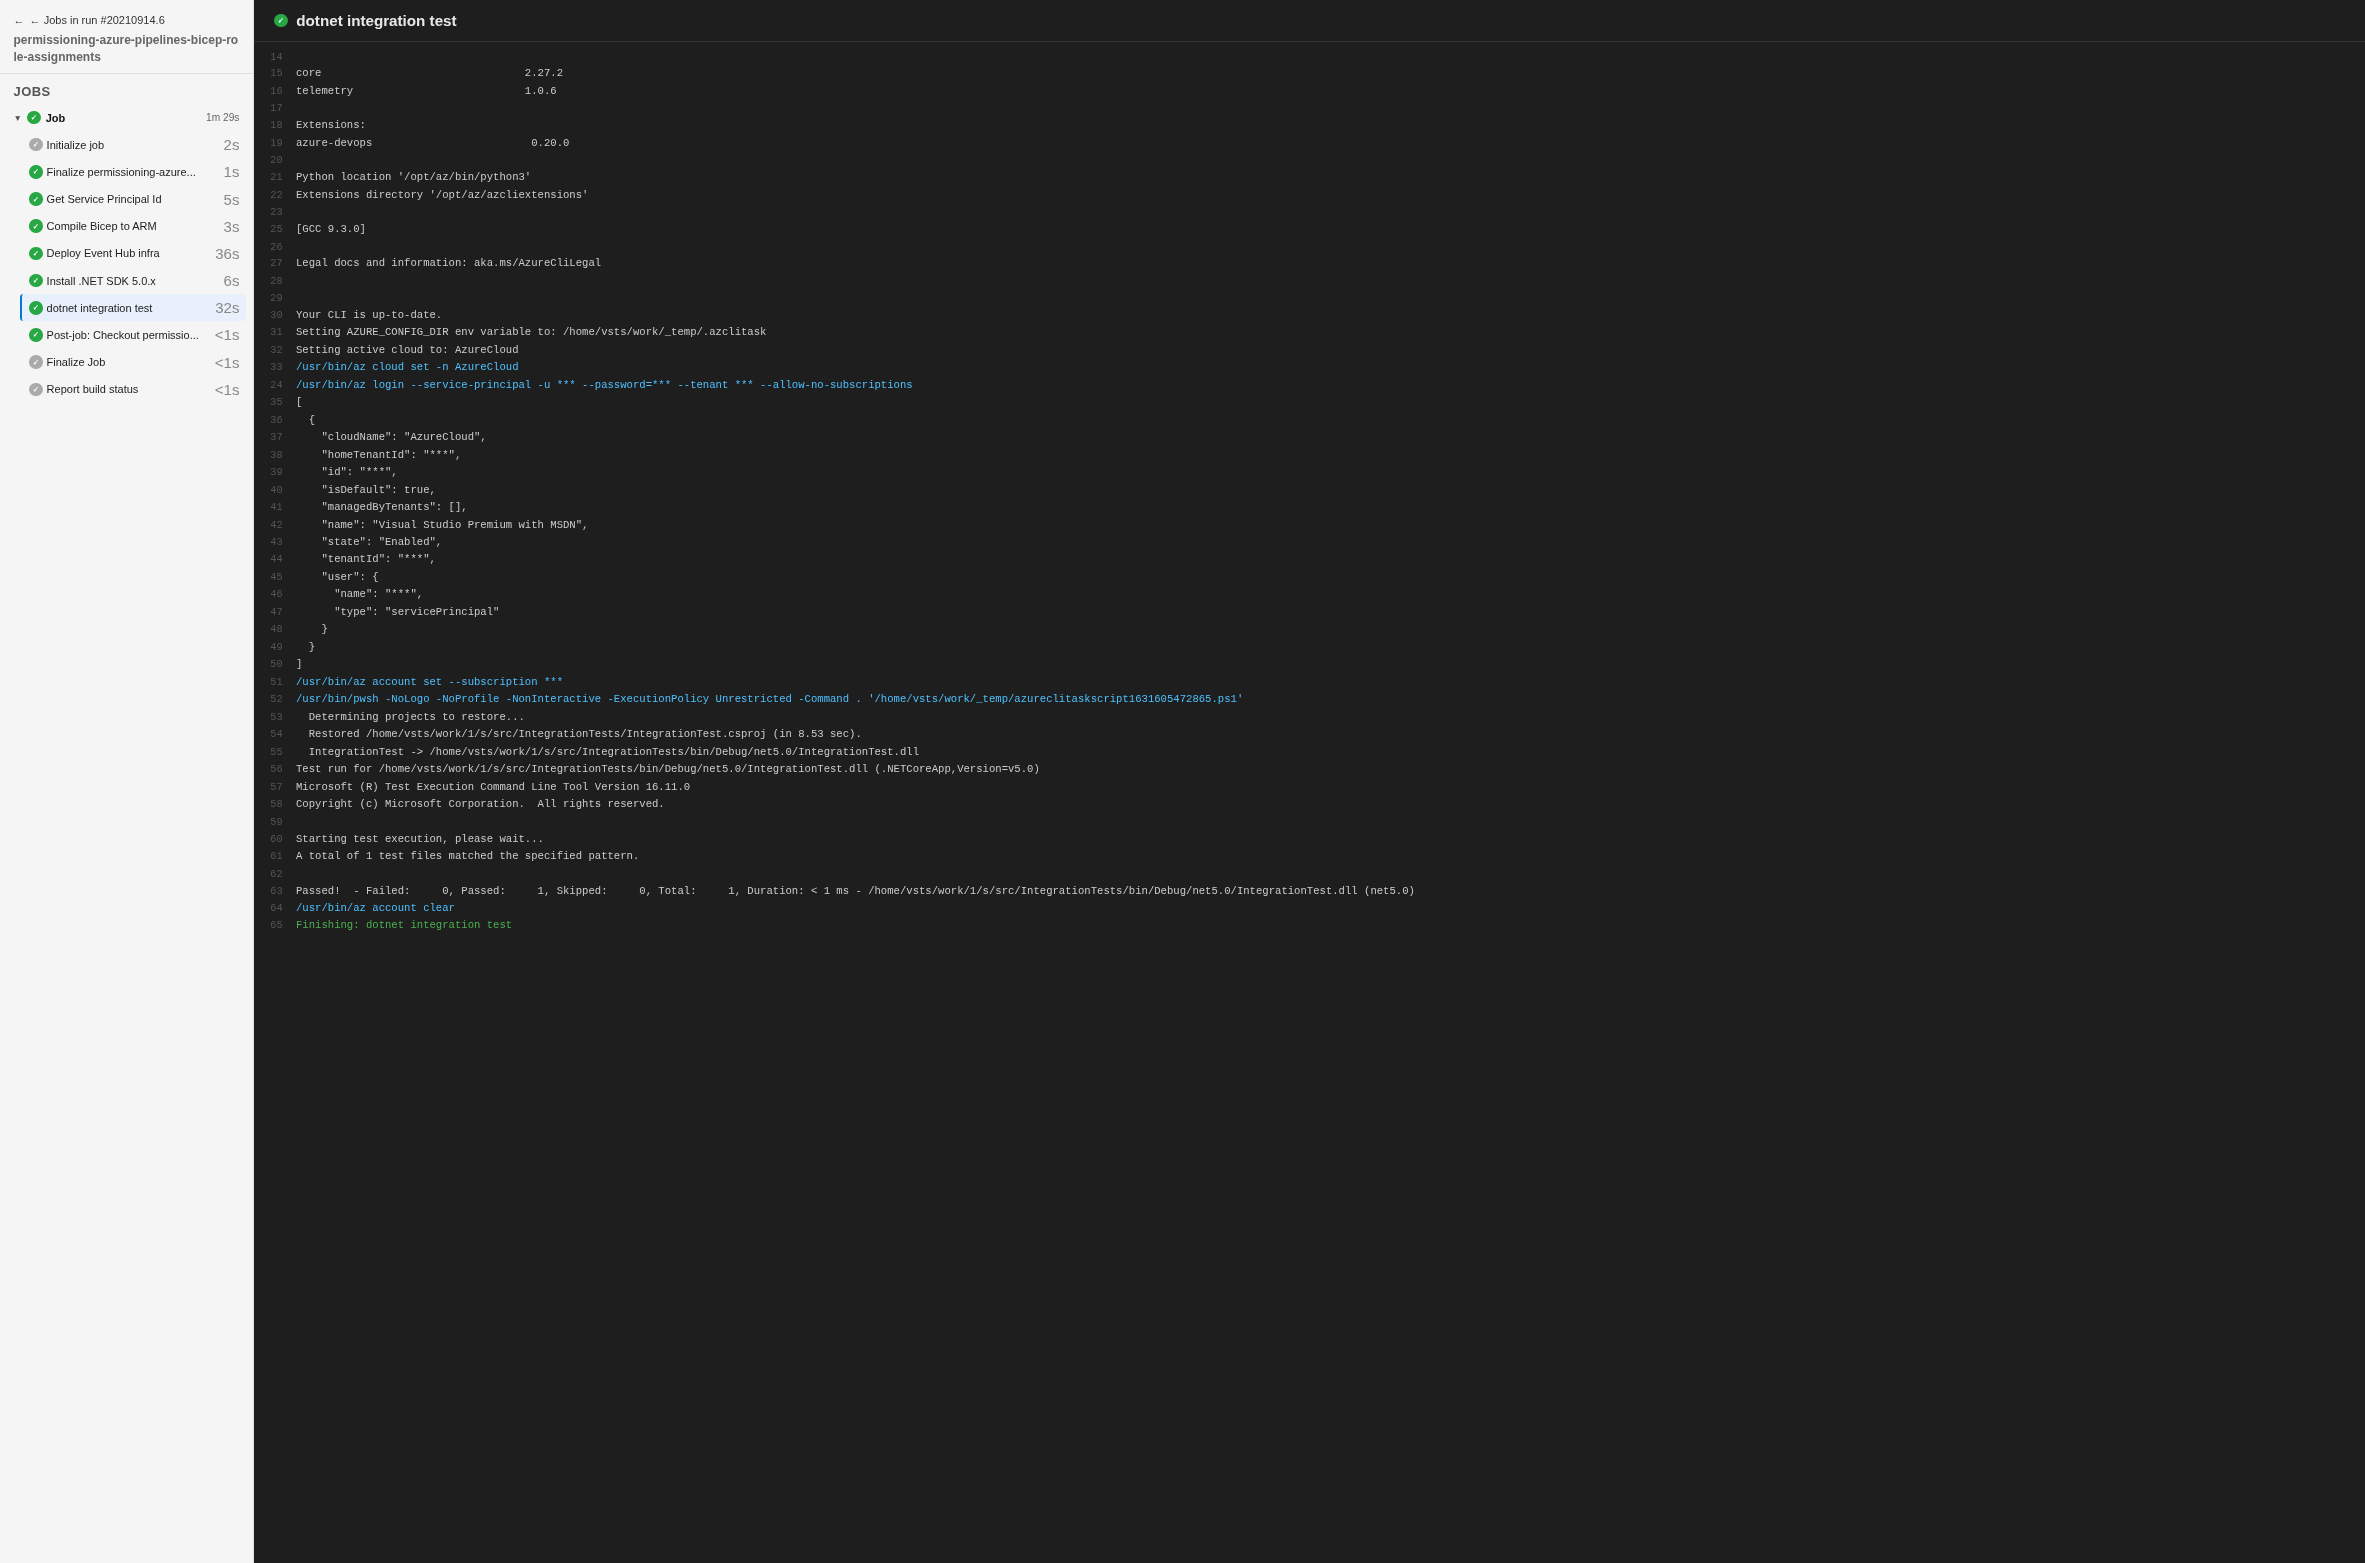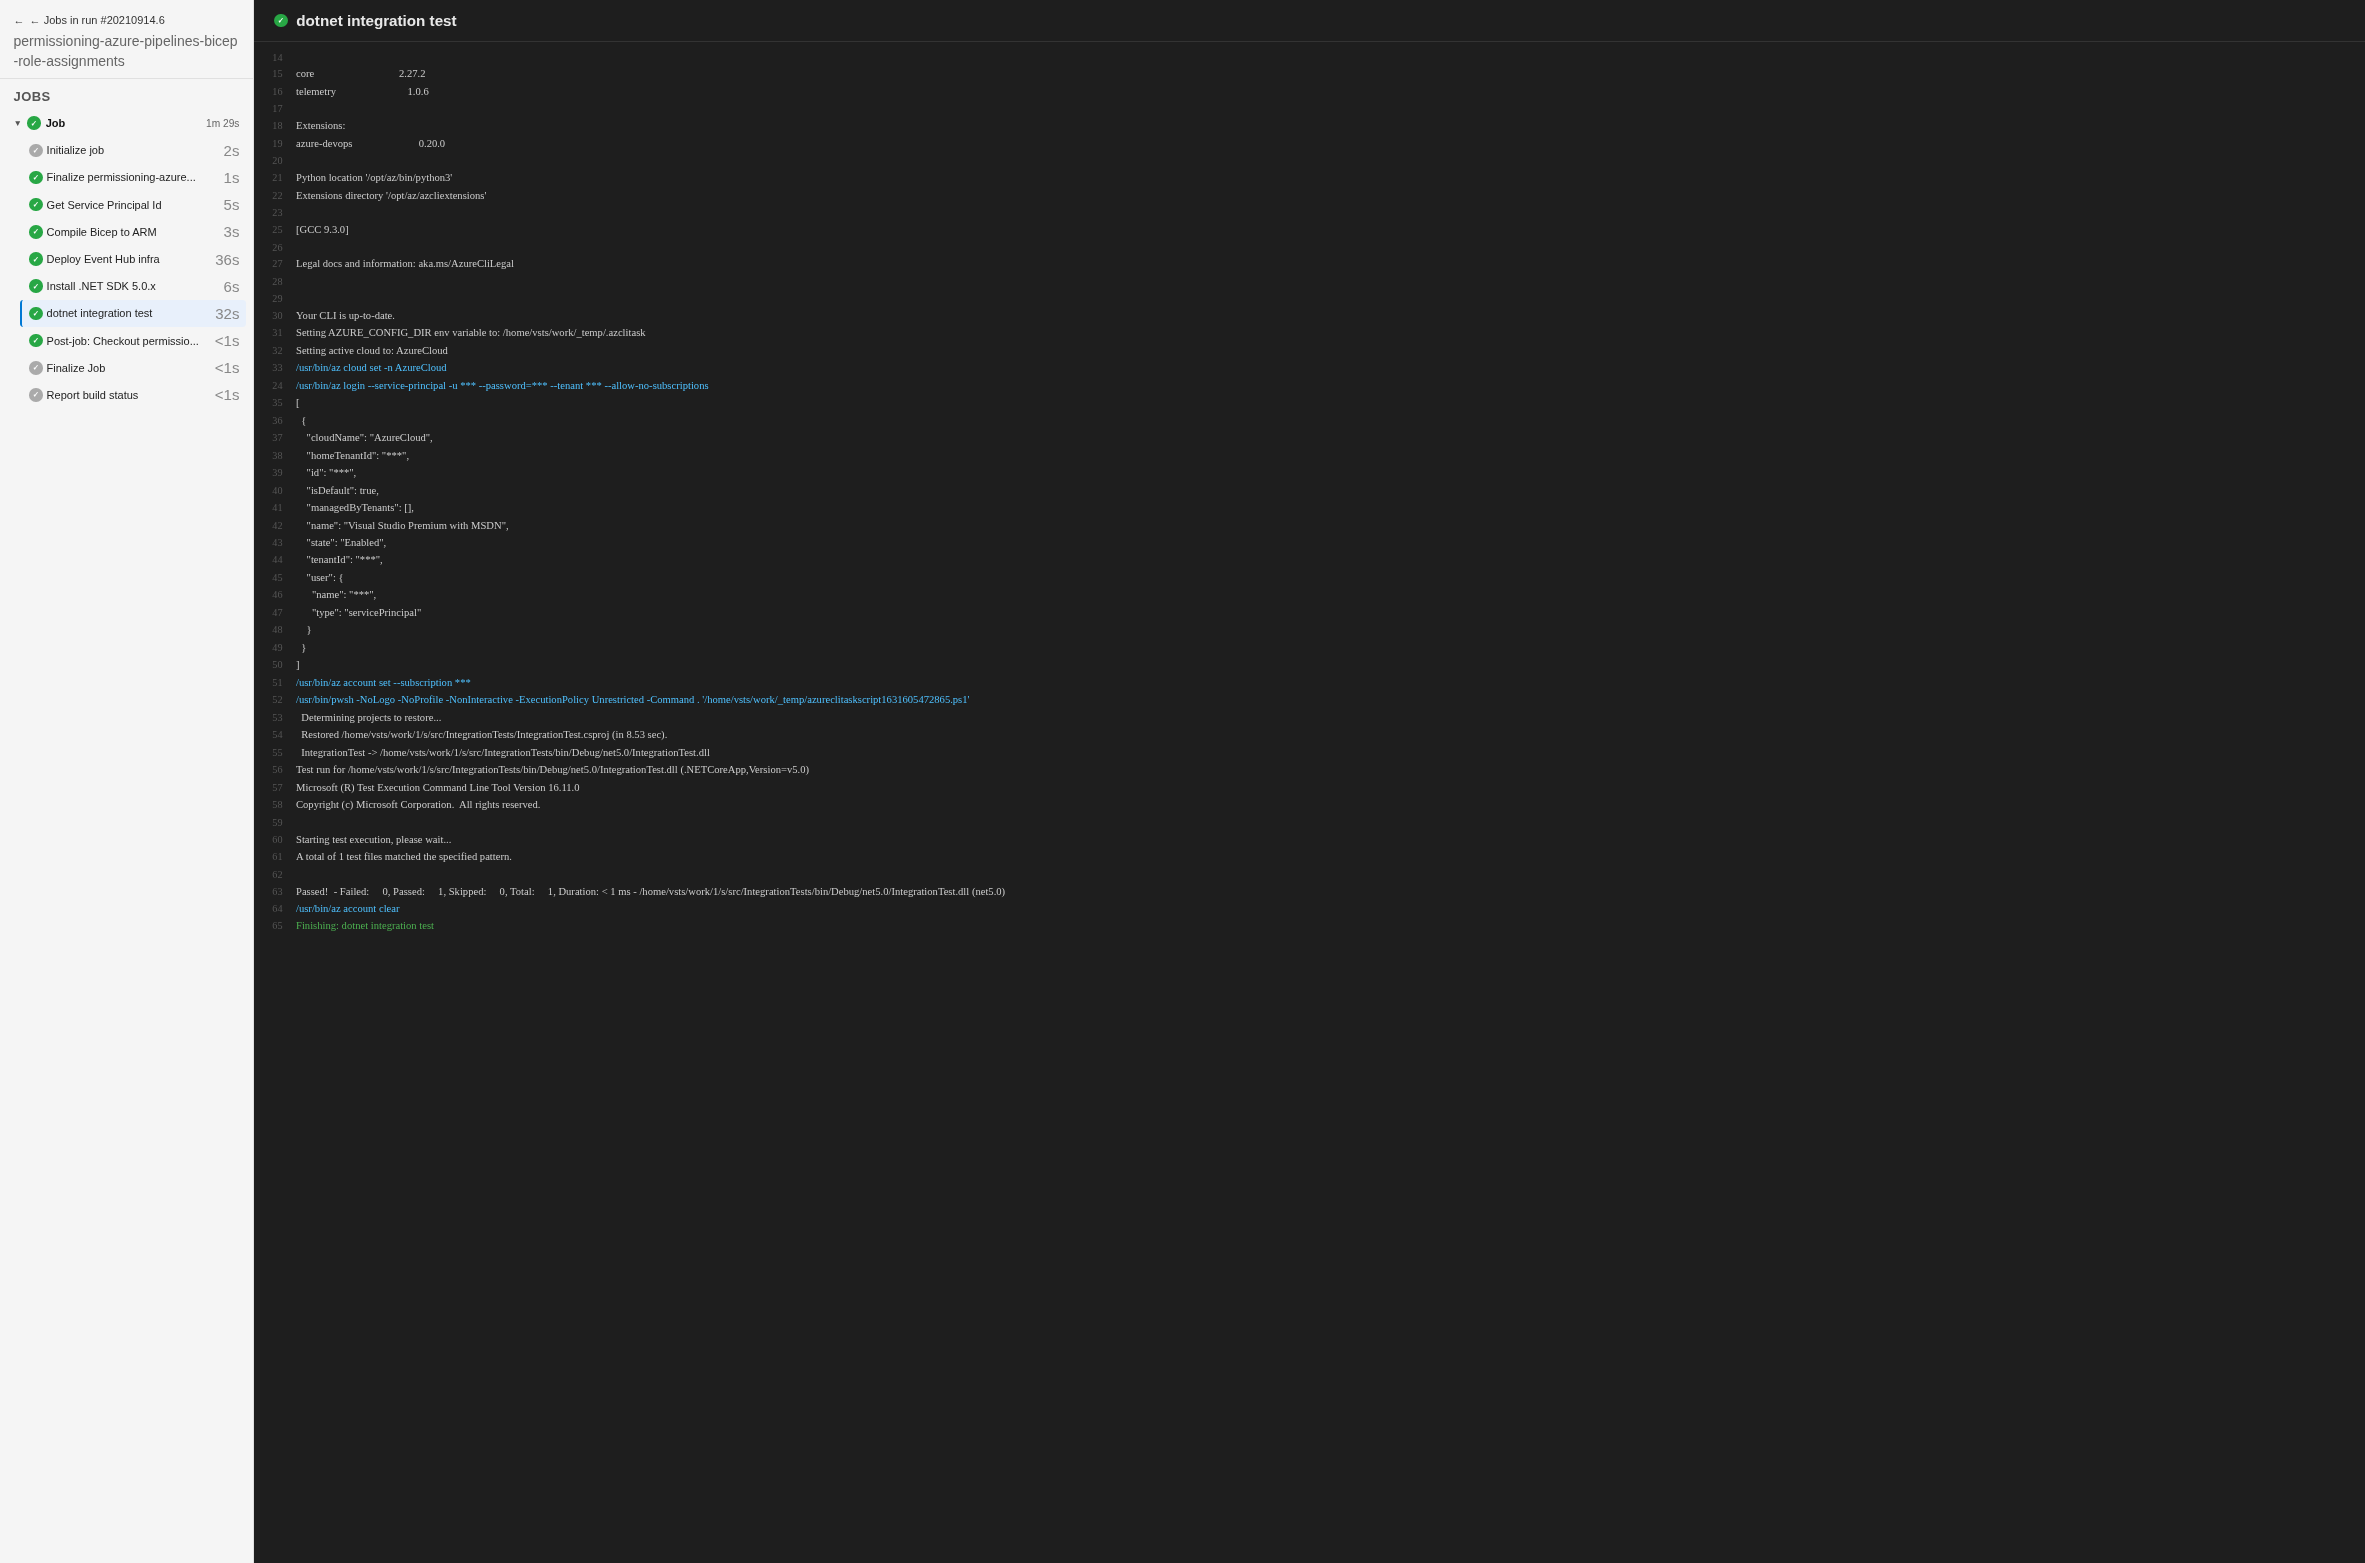--- a/index.html
+++ b/index.html
@@ -28,24 +28,25 @@
       gap: 5.1px;
       background: none;
       border: none;
       cursor: pointer;
       font-size: 11px;
       color: #333;
       padding: 0 0 6.8px 0;
     }
 
     .page-subtitle {
-      font-size: 14px;
+      font-size: 12px;
       color: #666;
       word-break: break-all;
       line-height: 1.4;
+      font-weight: bold;
     }
 
     .jobs-label {
       font-size: 13px;
       font-weight: 600;
       color: #555;
       padding: 10.2px 13.5px 5.1px 13.5px;
       text-transform: uppercase;
       letter-spacing: 0.4px;
     }
@@ -174,21 +175,21 @@
     .main-title {
       font-size: 15.2px;
       font-weight: 600;
       color: #e8e8e8;
     }
 
     .log-container {
       flex: 1;
       overflow-y: auto;
       padding: 6.8px 0;
-      font-family: Liberation Serif, serif;
+      font-family: Liberation Mono, monospace;
       font-size: 10.6px;
       background: #1e1e1e;
     }
 
     .log-line {
       display: flex;
       align-items: flex-start;
       padding: 0.8px 0;
       min-height: 15.2px;
     }

